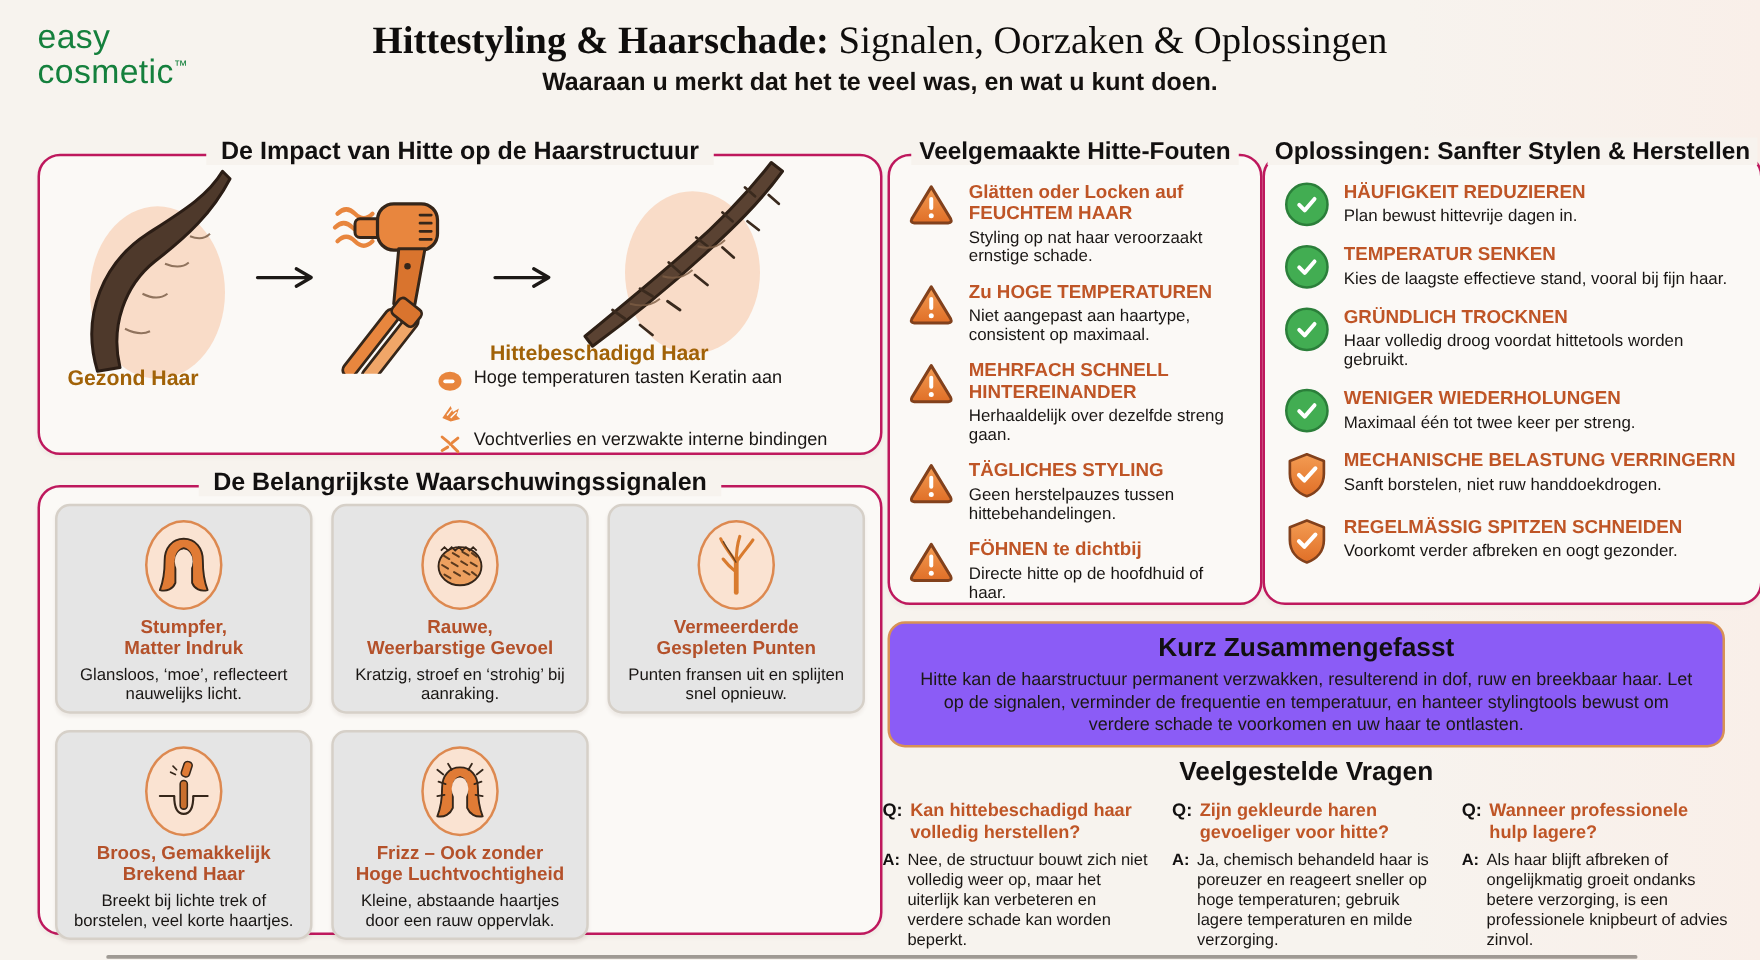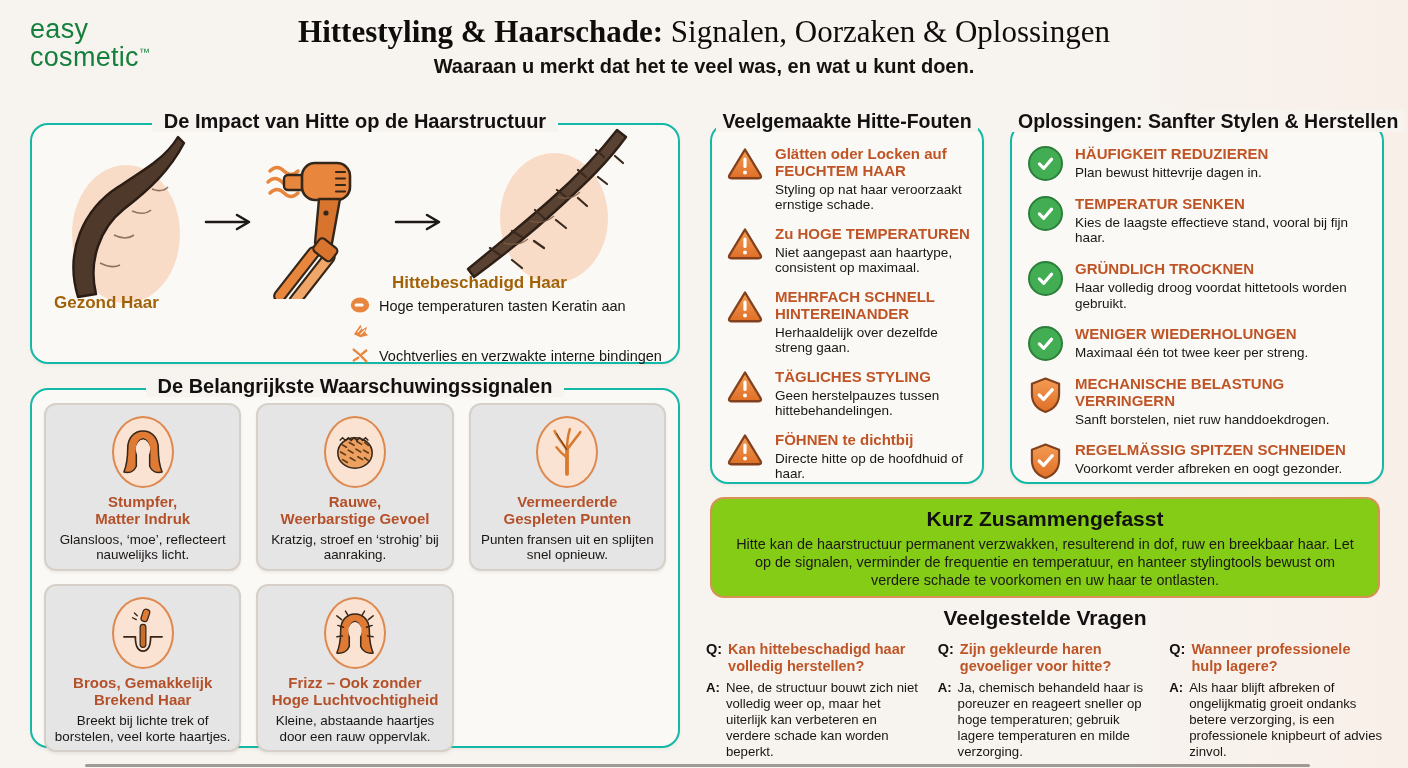--- a/index.html
+++ b/index.html
@@ -12,32 +12,32 @@
   .abs{position:absolute;}
   
   .logo{position:absolute;left:30px;top:16px;font-size:27px;line-height:1.02;
         color:#15803d;font-weight:500;letter-spacing:.3px;}
   .logo .tm{font-size:11px;vertical-align:super;}
   .header{position:absolute;left:200px;right:200px;top:14px;text-align:center;}
   .title{font-size:31px;color:#0f0d0c;font-weight:500;white-space:nowrap;font-family:Liberation Serif, serif;}
   .title .strong{font-weight:800;}
   .subtitle{font-size:20px;margin-top:5px;font-weight:600;color:#14110f;}
   
-  .panel{position:absolute;background:#fbf9f6;border:2px solid #14b8a6;border-radius:18px;
-         box-shadow:0 2px 3px rgba(90,70,50,.05);}
+  .panel{position:absolute;background:#fbf9f6;border:2px solid #be185d;border-radius:18px;
+         box-shadow:0 2px 3px rgba(90,70,50,.05);padding-left:26px;}
   .legend{position:absolute;top:-15px;left:0;width:100%;text-align:center;
           font-size:20px;font-weight:800;color:#121010;white-space:nowrap;}
   .legend>span{background:#f7f3ee;padding:0 12px;}
   .legend.tight>span{padding:0 6px;font-size:19.5px;}
   
   .blob{position:absolute;background:#f9dcc8;border-radius:50%;}
   .stage-label{position:absolute;text-align:left;font-weight:800;font-size:17px;color:#a16207;}
   .impact-bullets{position:absolute;left:318px;top:170px;width:336px;display:flex;
                   flex-direction:column;gap:5px;}
-  .ib-row{display:flex;align-items:flex-end;gap:9px;font-size:14.5px;font-weight:500;color:#191614;line-height:1.1;}
+  .ib-row{display:flex;align-items:flex-start;gap:9px;font-size:14.5px;font-weight:500;color:#191614;line-height:1.1;}
   .ib-row .ic{flex:0 0 20px;height:20px;display:flex;align-items:center;justify-content:center;}
   
   .cards{position:absolute;left:12px;top:13px;right:12px;bottom:12px;display:grid;
          grid-template-columns:repeat(3,1fr);grid-template-rows:1fr 1fr;gap:13px 15px;}
   .card{background:#e5e5e5;border:2px solid #d6d0c8;border-radius:12px;text-align:center;
         padding:9px 7px 6px;box-shadow:0 2px 3px rgba(90,70,50,.08);}
   .card-icon{width:58px;height:68px;border-radius:50%;background:#fae3d2;border:2px solid #dd8950;
              margin:2px auto 6px;display:flex;align-items:center;justify-content:center;}
   .card-title{color:#b4512a;font-weight:800;font-size:15px;line-height:1.12;white-space:pre-line;}
   .card-desc{font-size:13.4px;font-weight:500;margin-top:4px;line-height:1.18;color:#191614;}
@@ -46,21 +46,21 @@
          flex-direction:column;gap:13px;}
   .vitem{display:flex;gap:11px;align-items:flex-start;}
   .vitem .vic{flex:0 0 38px;display:flex;justify-content:center;}
   .vi-title{color:#bf5526;font-weight:800;font-size:15px;line-height:1.12;}
   .vi-desc{font-size:13.5px;font-weight:500;line-height:1.16;margin-top:2px;color:#191614;}
   .check-circle{width:35px;height:35px;border-radius:50%;background:#42ad52;border:2.4px solid #2b7f3a;
                 display:flex;align-items:center;justify-content:center;box-sizing:border-box;}
   #solutions .vlist{gap:15px;}
   
   .summary{position:absolute;left:710px;top:497px;width:670px;height:101px;box-sizing:border-box;
-           background:#84cc16;border:2px solid #d89155;border-radius:14px;text-align:center;
+           background:#8b5cf6;border:2px solid #d89155;border-radius:14px;text-align:center;
            padding:8px 22px 0;}
   .sum-title{font-size:21px;font-weight:800;color:#121010;}
   .sum-body{font-size:14.4px;font-weight:500;line-height:1.26;margin-top:4px;color:#1b1815;}
   
   .faq{position:absolute;left:706px;top:606px;width:678px;}
   .faq-title{text-align:center;font-size:21px;font-weight:800;color:#121010;}
   .faq-cols{display:flex;gap:17px;margin-top:11px;}
   .faq-col{flex:1;min-width:0;}
   .qrow,.arow{display:flex;gap:6px;}
   .qrow .lbl{font-weight:800;font-size:14.5px;color:#121010;}

